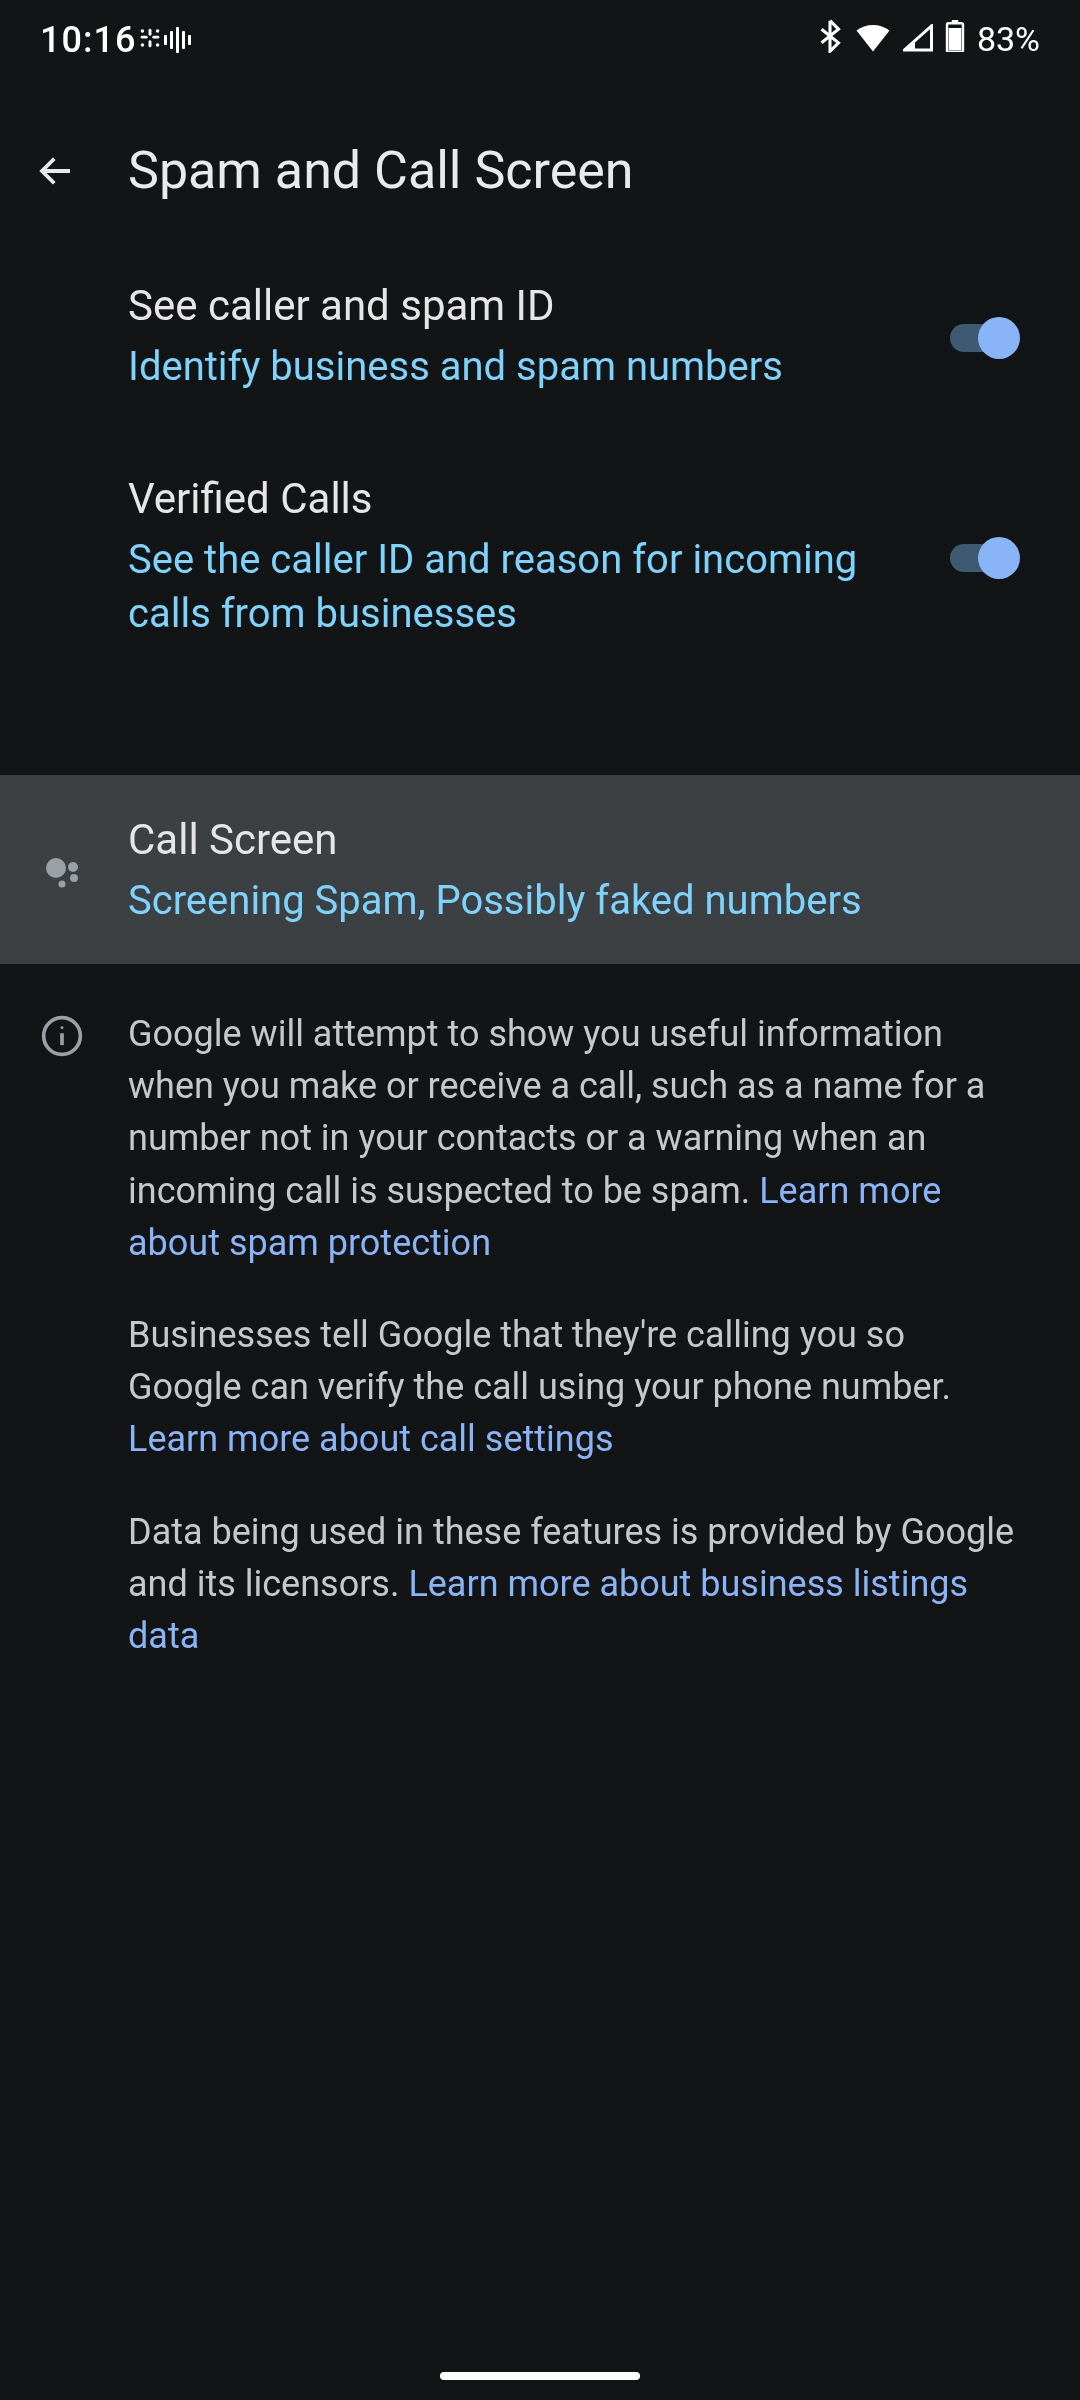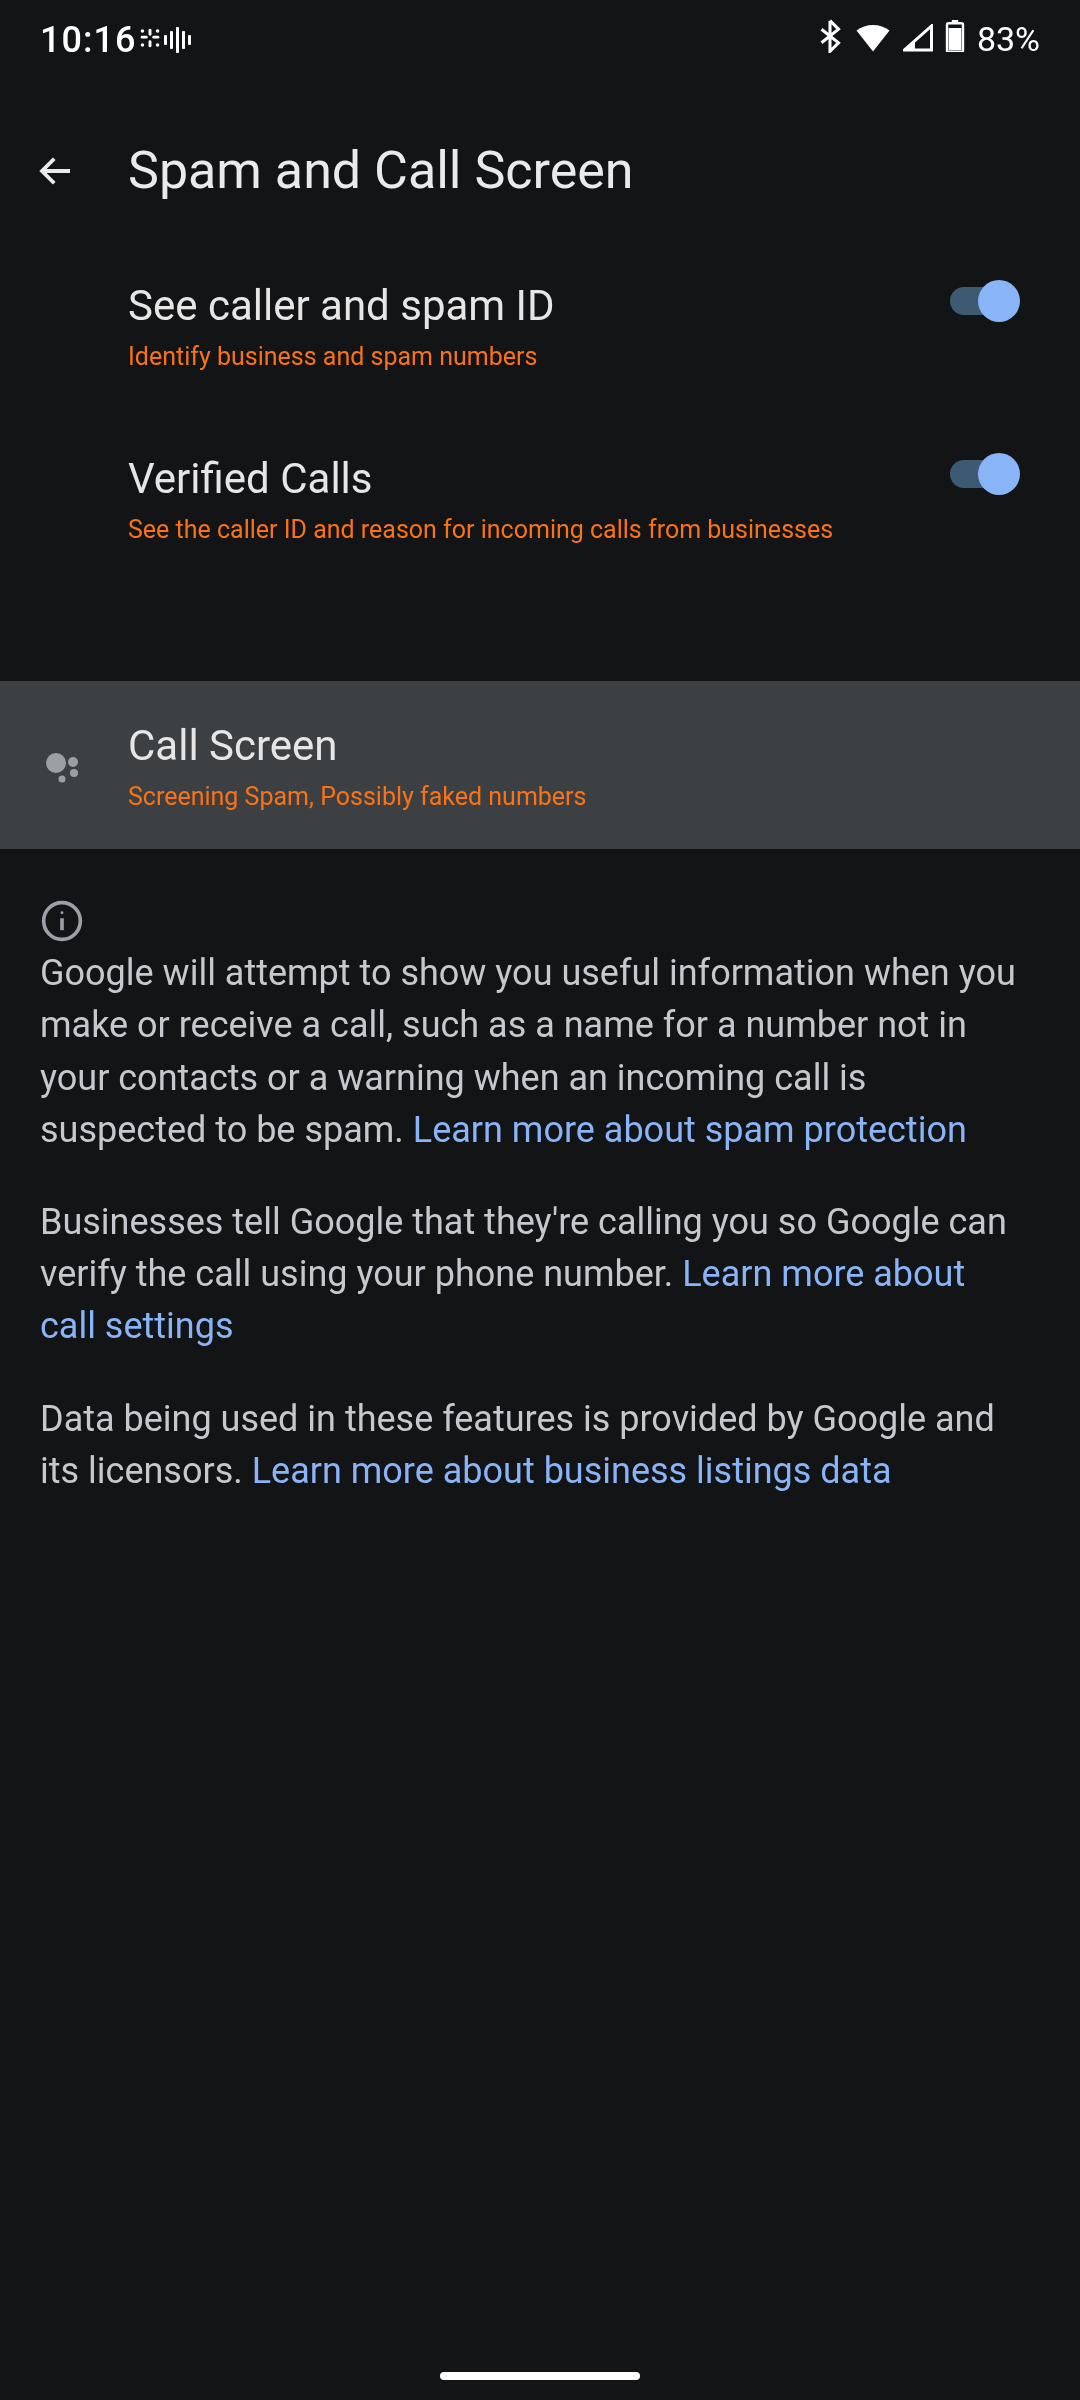--- a/index.html
+++ b/index.html
@@ -68,36 +68,37 @@
       align-items: center;
       justify-content: center;
     }
     .header-title {
       font-size: 52px;
       font-weight: 400;
       color: #e8eaed;
     }
     .setting-row {
       display: flex;
+      align-items: center;
       padding: 40px 60px 40px 128px;
       position: relative;
     }
     .setting-text {
       flex: 1;
       padding-right: 40px;
     }
     .setting-title {
       font-size: 42px;
       color: #e6e6e6;
       margin-bottom: 10px;
       font-weight: 400;
     }
     .setting-subtitle {
-      font-size: 25px;
-      color: #f97316;
+      font-size: 40px;
+      color: #7dd3fc;
       line-height: 1.35;
     }
     .toggle {
       width: 80px;
       height: 40px;
       position: relative;
     }
     .toggle-track {
       width: 60px;
       height: 28px;
@@ -129,21 +130,20 @@
       height: 48px;
       margin-right: 40px;
       position: relative;
       display: flex;
       align-items: center;
       justify-content: center;
     }
     .info-row {
       display: flex;
       padding: 40px 60px 40px 40px;
-      flex-direction: column;
     }
     .info-icon {
       width: 48px;
       height: 48px;
       margin-right: 40px;
       flex-shrink: 0;
       margin-top: 6px;
     }
     .info-text {
       font-size: 36px;

